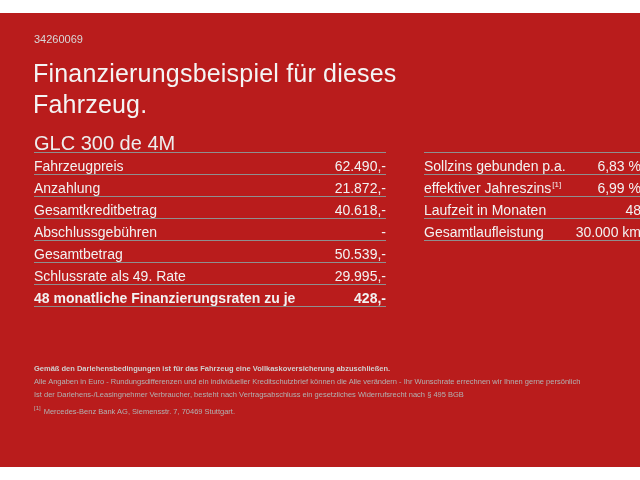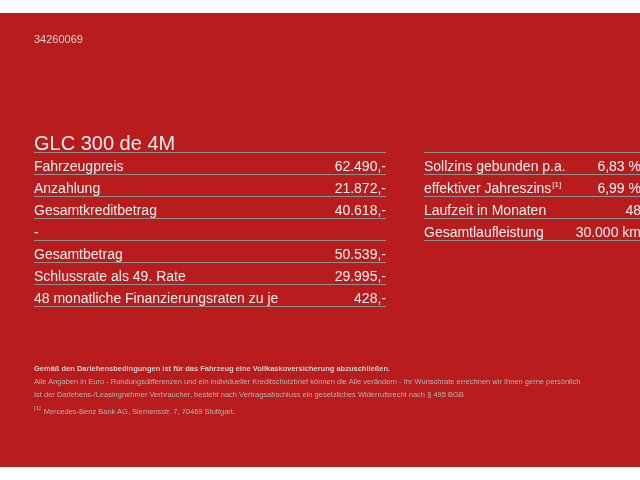--- a/index.html
+++ b/index.html
@@ -48,21 +48,21 @@
   .row {
     display: flex;
     justify-content: space-between;
     align-items: flex-end;
     height: 22px;
     border-top: 1px solid #8f8f8f;
     font-size: 14px;
     color: #f2f2f2;
     white-space: nowrap;
   }
-  .row.bold { font-weight: normal; }
+  .row.bold { font-weight: bold; }
   .row sup { font-size: 8px; vertical-align: super; margin-left: 1px; }
   .footer {
     position: absolute;
     left: 34px; top: 349px;
     width: 580px;
     font-size: 7.5px;
     line-height: 13px;
     color: #b2b2b2;
     white-space: nowrap;
   }
@@ -76,37 +76,42 @@
   }
   .footnote .marker { font-size: 6px; vertical-align: super; margin-right: 3px; }
 </style>
 </head>
 <body>
 
 <div class="slide">
 
   <div class="id-number">34260069</div>
 
+  <div class="title">
+    <div>Finanzierungsbeispiel für dieses</div>
+    <div>Fahrzeug.</div>
+  </div>
 
   <div class="model">GLC 300 de 4M</div>
 
   <div class="data-table left">
     <div class="row">
       <span>Fahrzeugpreis</span>
       <span>62.490,-</span>
     </div>
     <div class="row">
       <span>Anzahlung</span>
       <span>21.872,-</span>
     </div>
     <div class="row">
       <span>Gesamtkreditbetrag</span>
       <span>40.618,-</span>
     </div>
     <div class="row">
+      <span>Abschlussgebühren</span>
       <span>-</span>
     </div>
     <div class="row">
       <span>Gesamtbetrag</span>
       <span>50.539,-</span>
     </div>
     <div class="row">
       <span>Schlussrate als 49. Rate</span>
       <span>29.995,-</span>
     </div>

